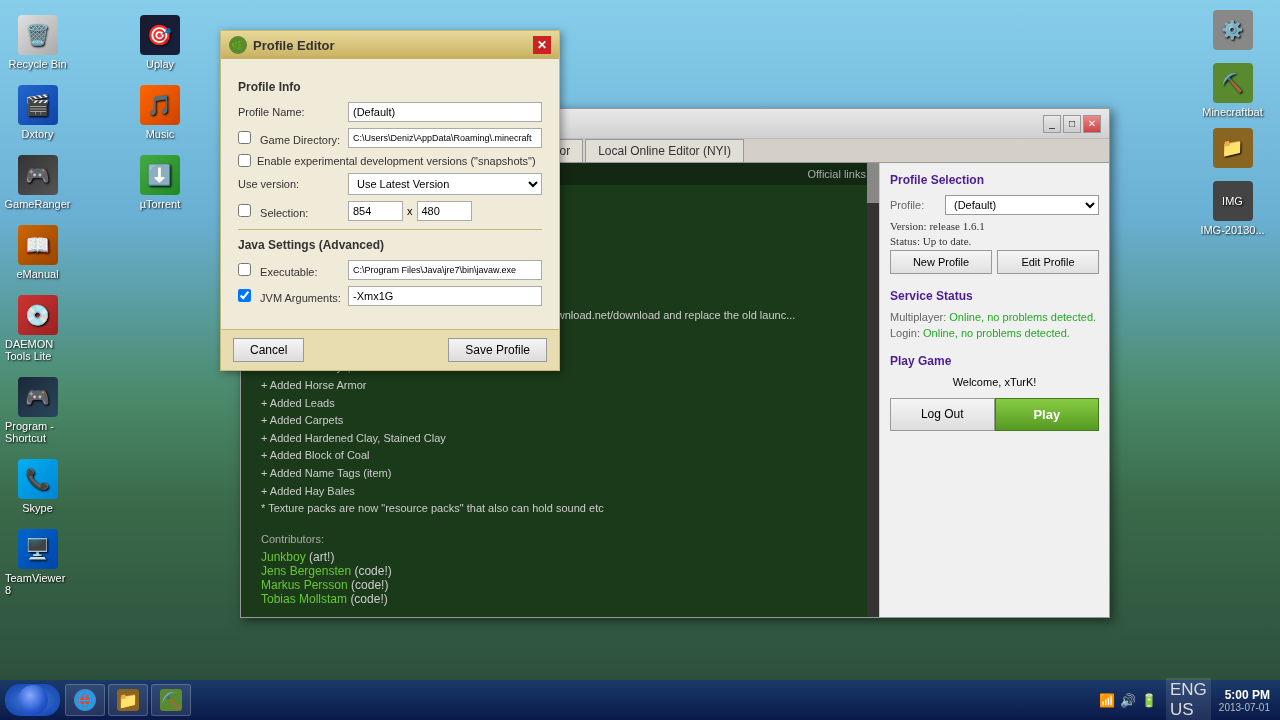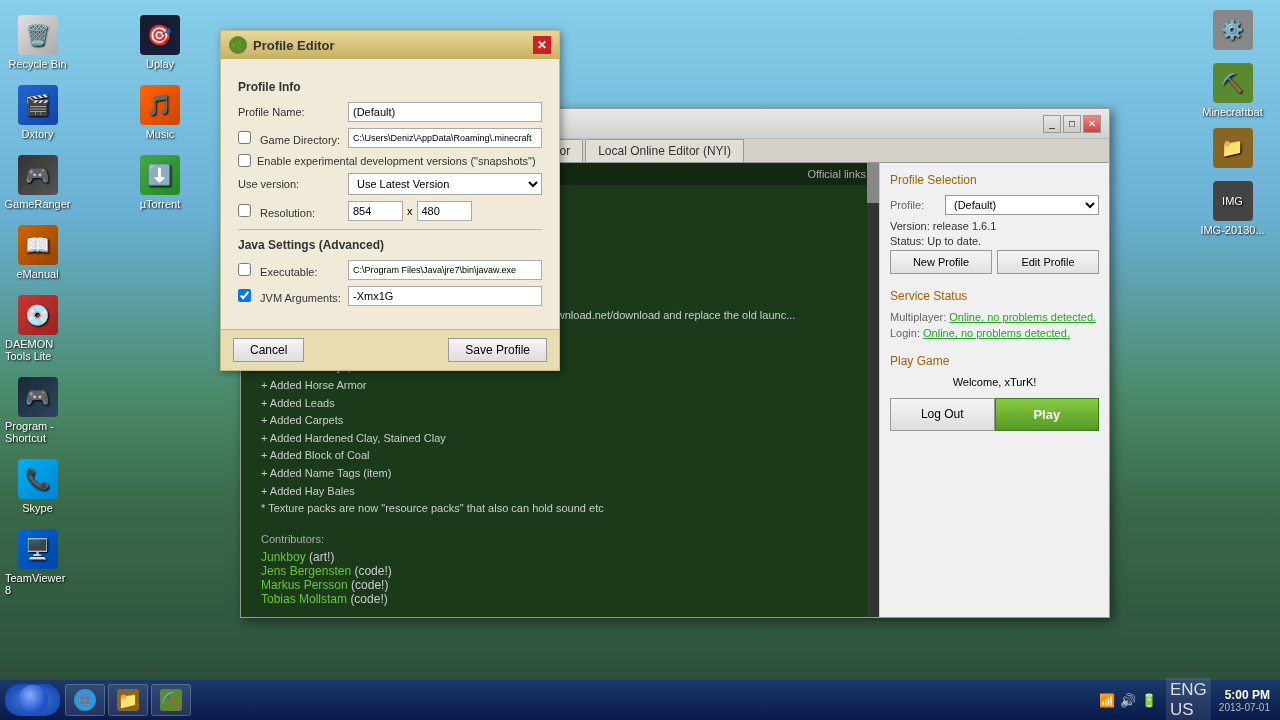--- a/index.html
+++ b/index.html
@@ -237,22 +237,22 @@
 
     
     .right-panel {
       width: 230px;
       background: #f0f0f0;
       border-left: 1px solid #ccc;
       padding: 10px;
     }
     .section-title {
       font-size: 12px;
-      font-weight: normal;
-      color: #a16207;
+      font-weight: bold;
+      color: #4c1d95;
       margin-bottom: 8px;
     }
     .profile-row {
       display: flex;
       align-items: center;
       margin-bottom: 5px;
       font-size: 11px;
     }
     .profile-label {
       color: #666;
@@ -263,20 +263,21 @@
       flex: 1;
       padding: 2px 4px;
       font-size: 11px;
       border: 1px solid #999;
       background: white;
     }
     .profile-info {
       font-size: 11px;
       color: #333;
       margin-bottom: 3px;
+      font-family: Liberation Serif, serif;
     }
     .profile-buttons {
       display: flex;
       gap: 5px;
       margin-bottom: 15px;
     }
     .profile-btn {
       flex: 1;
       padding: 5px 8px;
       font-size: 11px;
@@ -288,21 +289,21 @@
     .service-row {
       font-size: 11px;
       margin-bottom: 4px;
     }
     .service-label {
       color: #666;
     }
     .service-value {
       color: #333;
     }
-    .service-ok { color: #22aa22; text-decoration: underline; }
+    .service-ok { color: #22aa22; }
     .play-section {
       margin-top: 15px;
     }
     .welcome-text {
       font-size: 11px;
       text-align: center;
       margin-bottom: 10px;
     }
     .play-buttons {
       display: flex;
@@ -781,21 +782,21 @@
       <div class="form-row">
         <span class="form-label">Use version:</span>
         <select class="form-select">
           <option>Use Latest Version</option>
         </select>
       </div>
 
       <div class="resolution-row">
         <span class="resolution-label">
           <input type="checkbox" class="form-checkbox" style="">
-          <span>Resolution:</span>
+          <span>Selection:</span>
         </span>
         <input class="res-input" type="text" value="854" style="">
         <span class="res-x">x</span>
         <input class="res-input" type="text" value="480" style="">
       </div>
 
       <div class="separator"></div>
       <div class="dialog-section">Java Settings (Advanced)</div>
 
       <div class="form-row">

